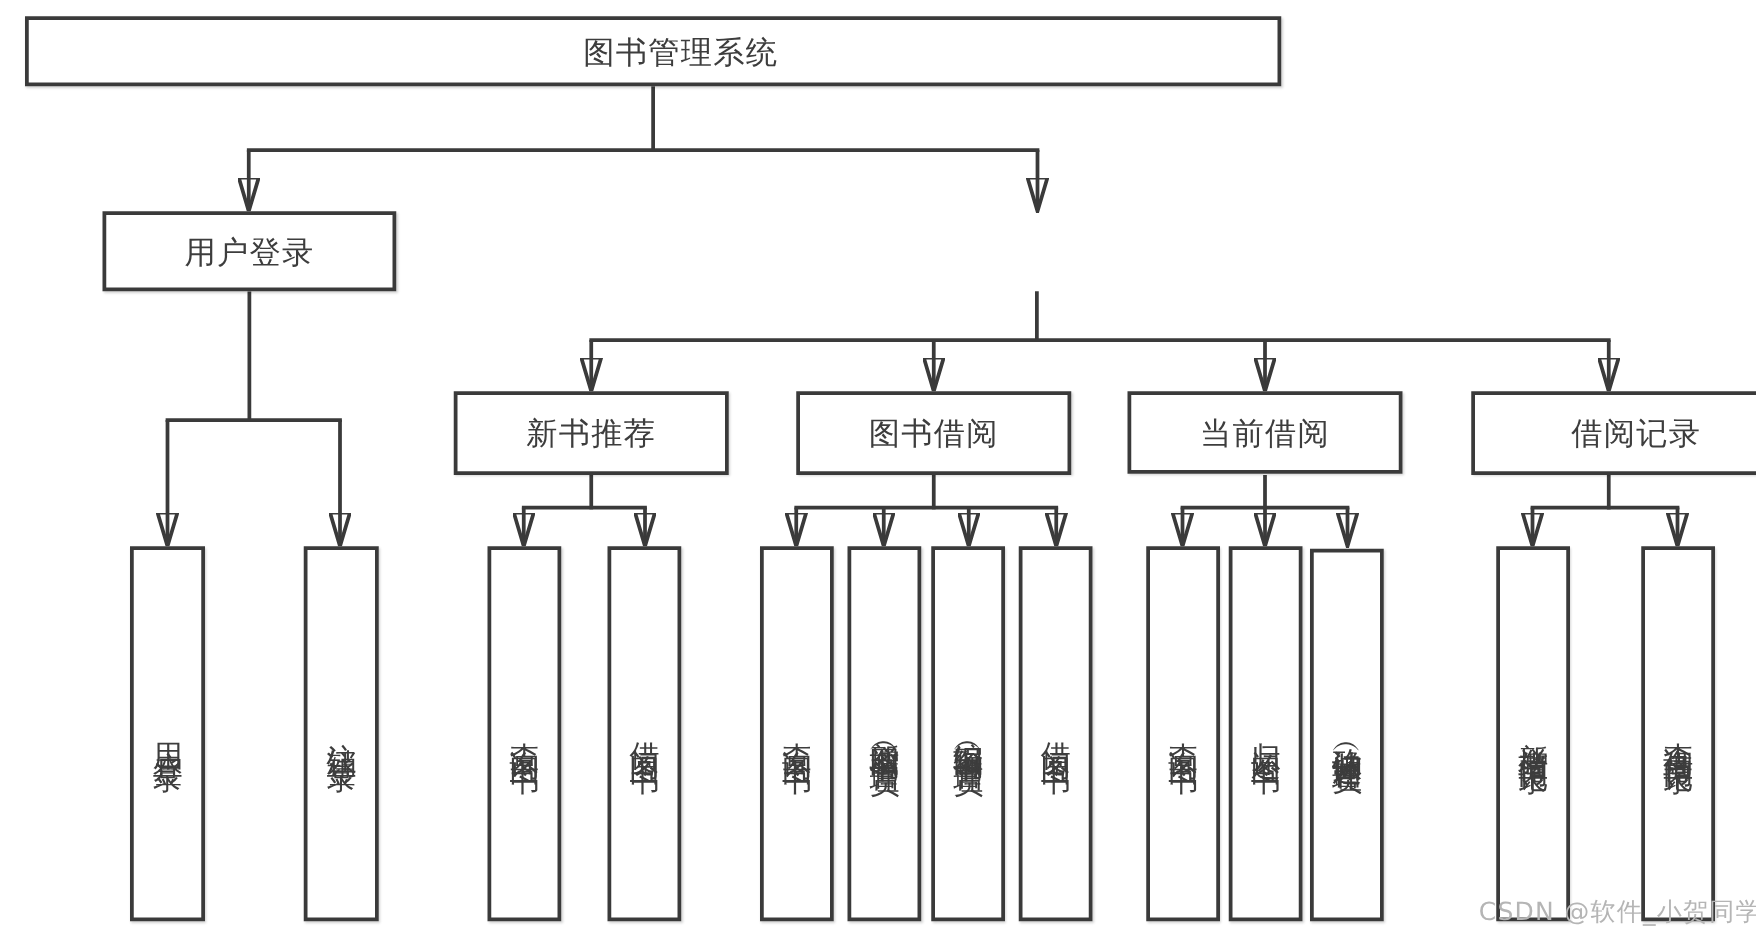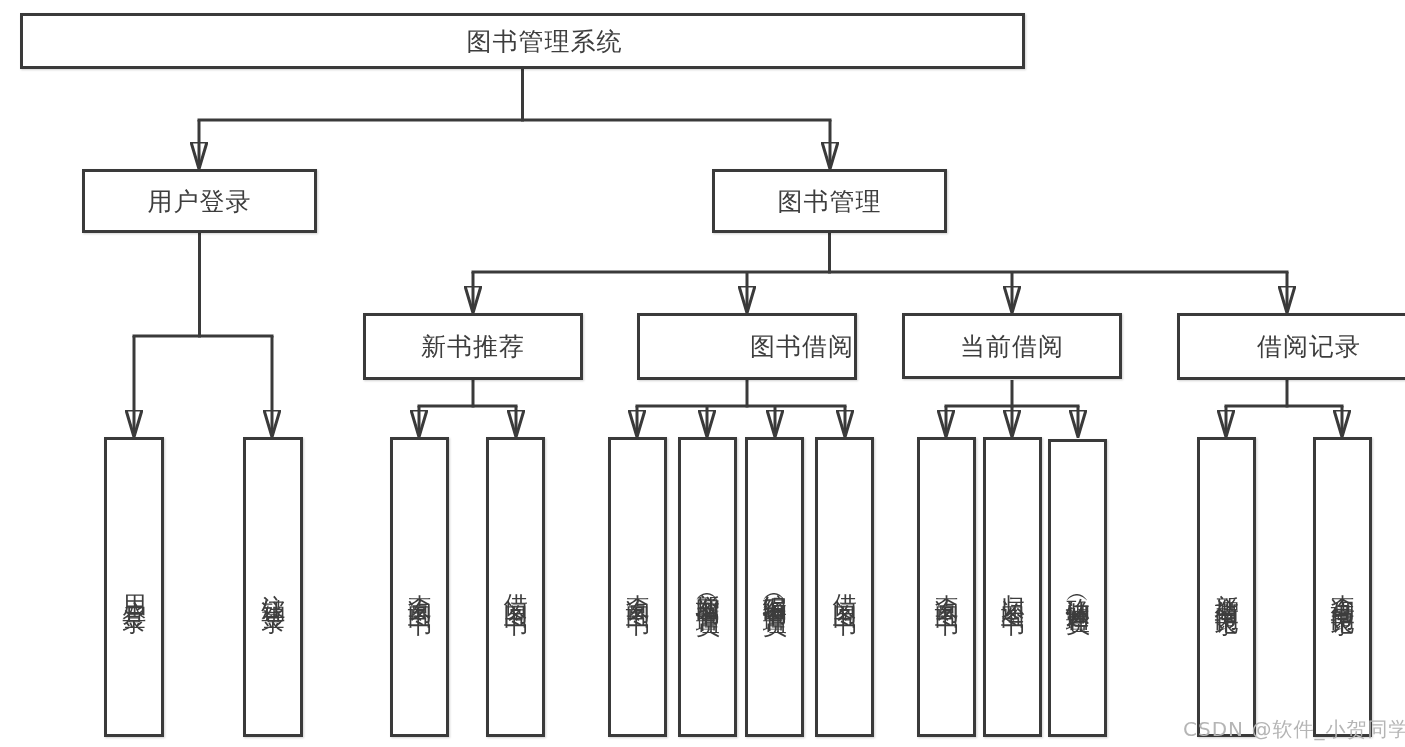--- a/index.html
+++ b/index.html
@@ -100,28 +100,25 @@
     <path d="M1342,406 V436" marker-end="url(#arrowhead)"></path>
   </svg>
 
   <div class="node" style="left:20px;top:13px;width:1005px;height:56px;padding-left:44px;">
     <span class="h-label">图书管理系统</span>
   </div>
 
   <div class="node" style="left:82px;top:169px;width:235px;height:64px;">
     <span class="h-label">用户登录</span>
   </div>
-  <div class="node" style="left:712px;top:169px;width:235px;height:64px;">
-    <span class="h-label">图书管理</span>
-  </div>
 
   <div class="node" style="left:363px;top:313px;width:220px;height:67px;justify-content:center;">
     <span class="h-label">新书推荐</span>
   </div>
-  <div class="node" style="left:637px;top:313px;width:220px;height:67px;justify-content:flex-end;">
+  <div class="node" style="left:637px;top:313px;width:220px;height:67px;">
     <span class="h-label">图书借阅</span>
   </div>
   <div class="node" style="left:902px;top:313px;width:220px;height:66px;">
     <span class="h-label">当前借阅</span>
   </div>
   <div class="node" style="left:1177px;top:313px;width:264px;height:67px;">
     <span class="h-label">借阅记录</span>
   </div>
 
   <div class="node" style="left:104px;top:437px;width:60px;height:300px;">

